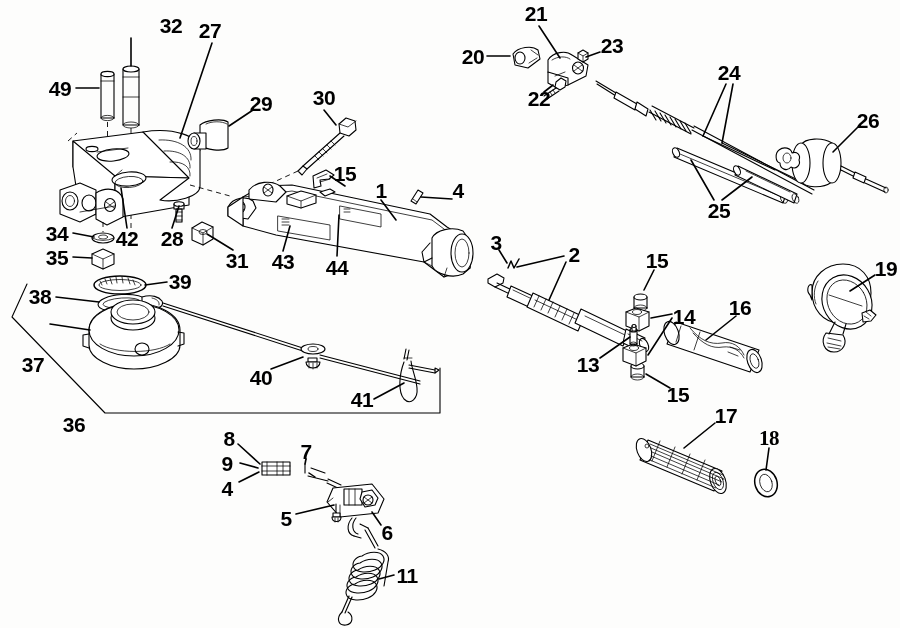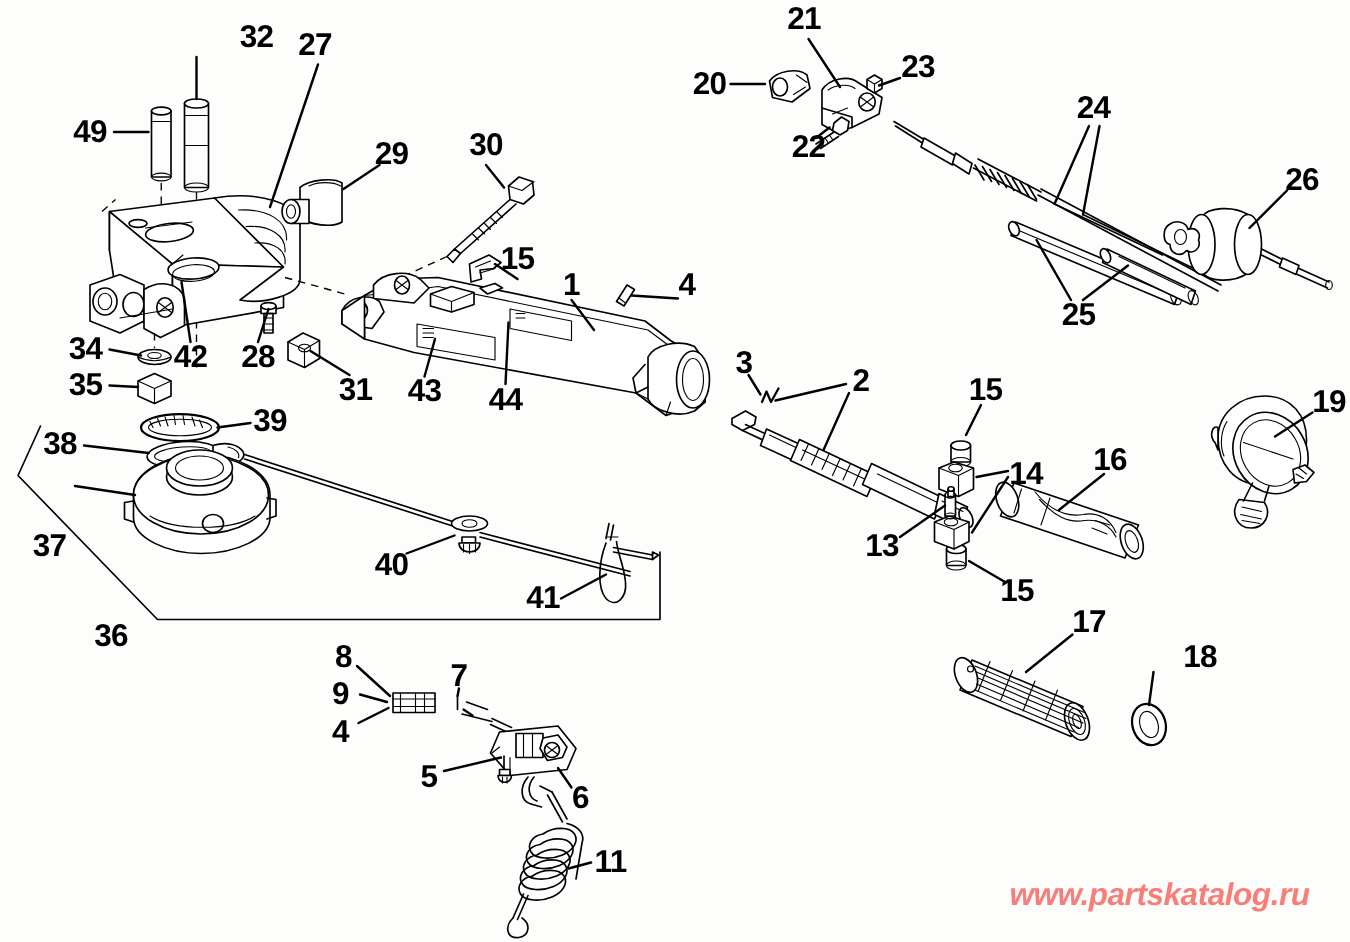--- a/index.html
+++ b/index.html
@@ -563,24 +563,23 @@
       <div class="callout" style="left: 719px; top: 210px;">25</div>
       <div class="callout" style="left: 496px; top: 242px;">3</div>
       <div class="callout" style="left: 574px; top: 254px;">2</div>
       <div class="callout" style="left: 657px; top: 260px;">15</div>
       <div class="callout" style="left: 684px; top: 316px;">14</div>
       <div class="callout" style="left: 740px; top: 307px;">16</div>
       <div class="callout" style="left: 886px; top: 268px;">19</div>
       <div class="callout" style="left: 588px; top: 364px;">13</div>
       <div class="callout" style="left: 678px; top: 394px;">15</div>
       <div class="callout" style="left: 726px; top: 415px;">17</div>
-      <div class="callout" style="left: 800px; top: 438px;">18</div>
+      <div class="callout" style="left: 769px; top: 438px; font-family: Liberation Serif, serif;">18</div>
       <div class="callout" style="left: 229px; top: 438px;">8</div>
       <div class="callout" style="left: 227px; top: 463px;">9</div>
       <div class="callout" style="left: 306px; top: 451px;">7</div>
       <div class="callout" style="left: 227px; top: 488px;">4</div>
       <div class="callout" style="left: 286px; top: 518px;">5</div>
       <div class="callout" style="left: 387px; top: 532px;">6</div>
       <div class="callout" style="left: 407px; top: 575px;">11</div>
-      <div class="watermark" style="left: 773px; top: 597px; color: rgb(249, 125, 120);">www.partskatalog.ru</div>
     </div>
 
 </div>
 
 </body></html>

